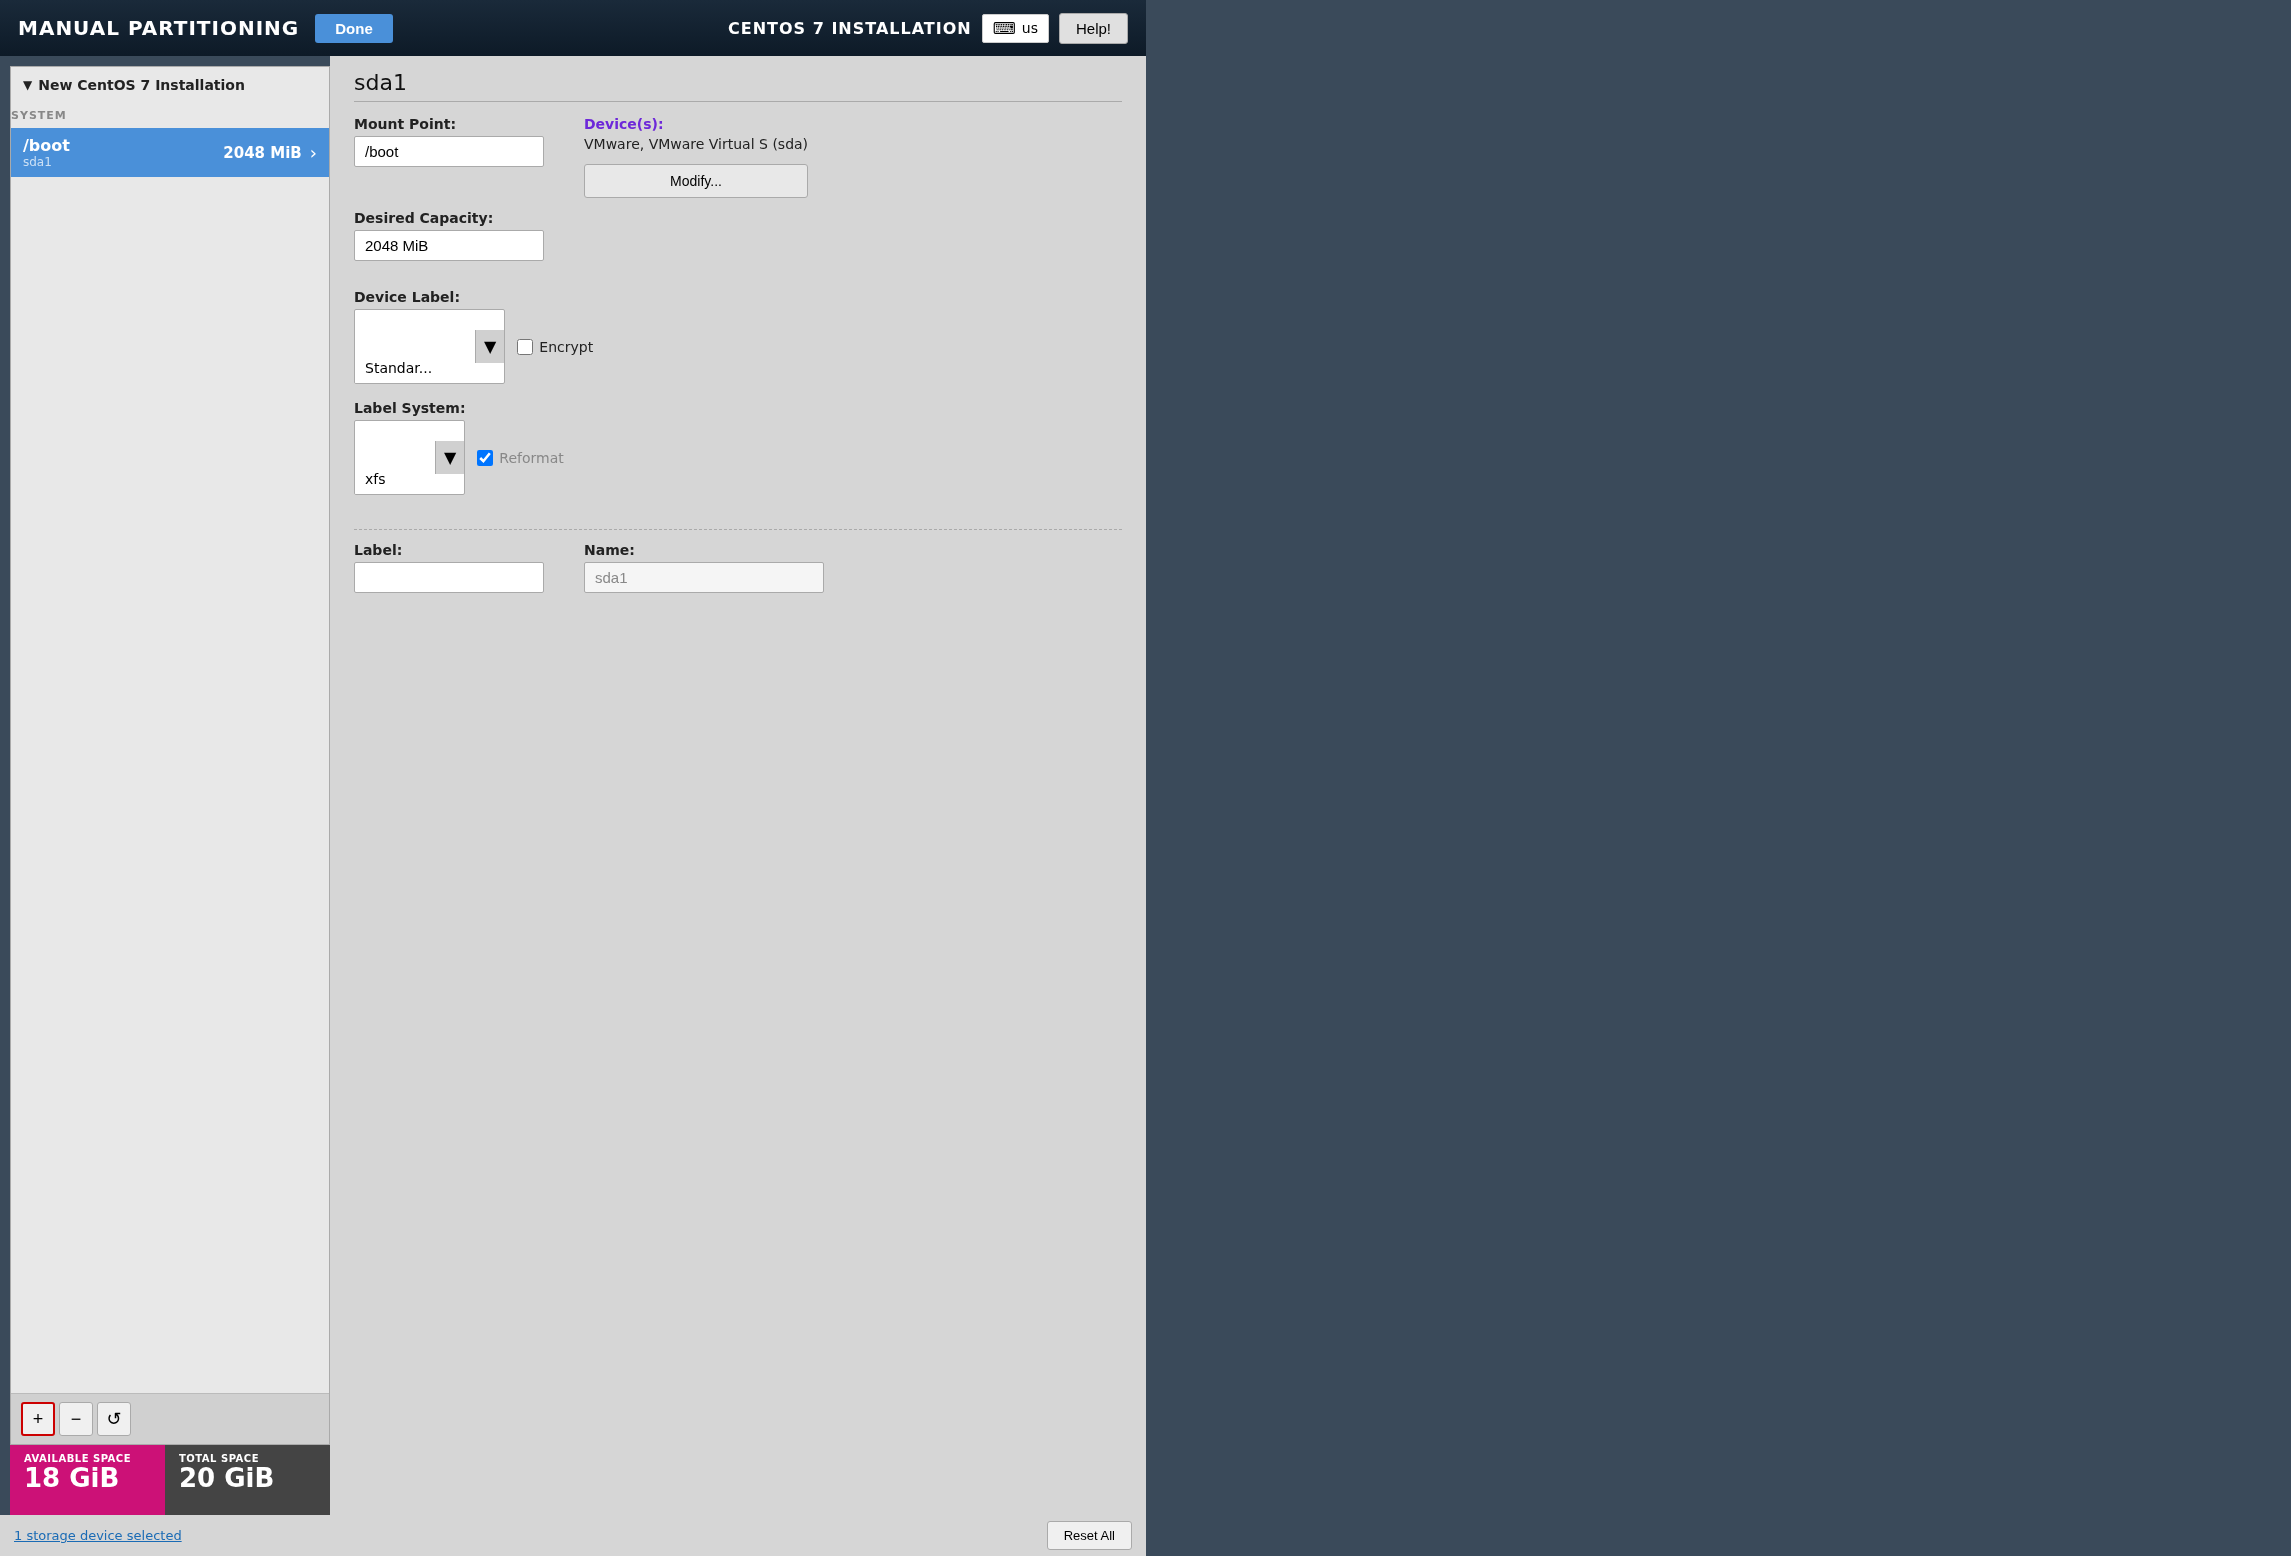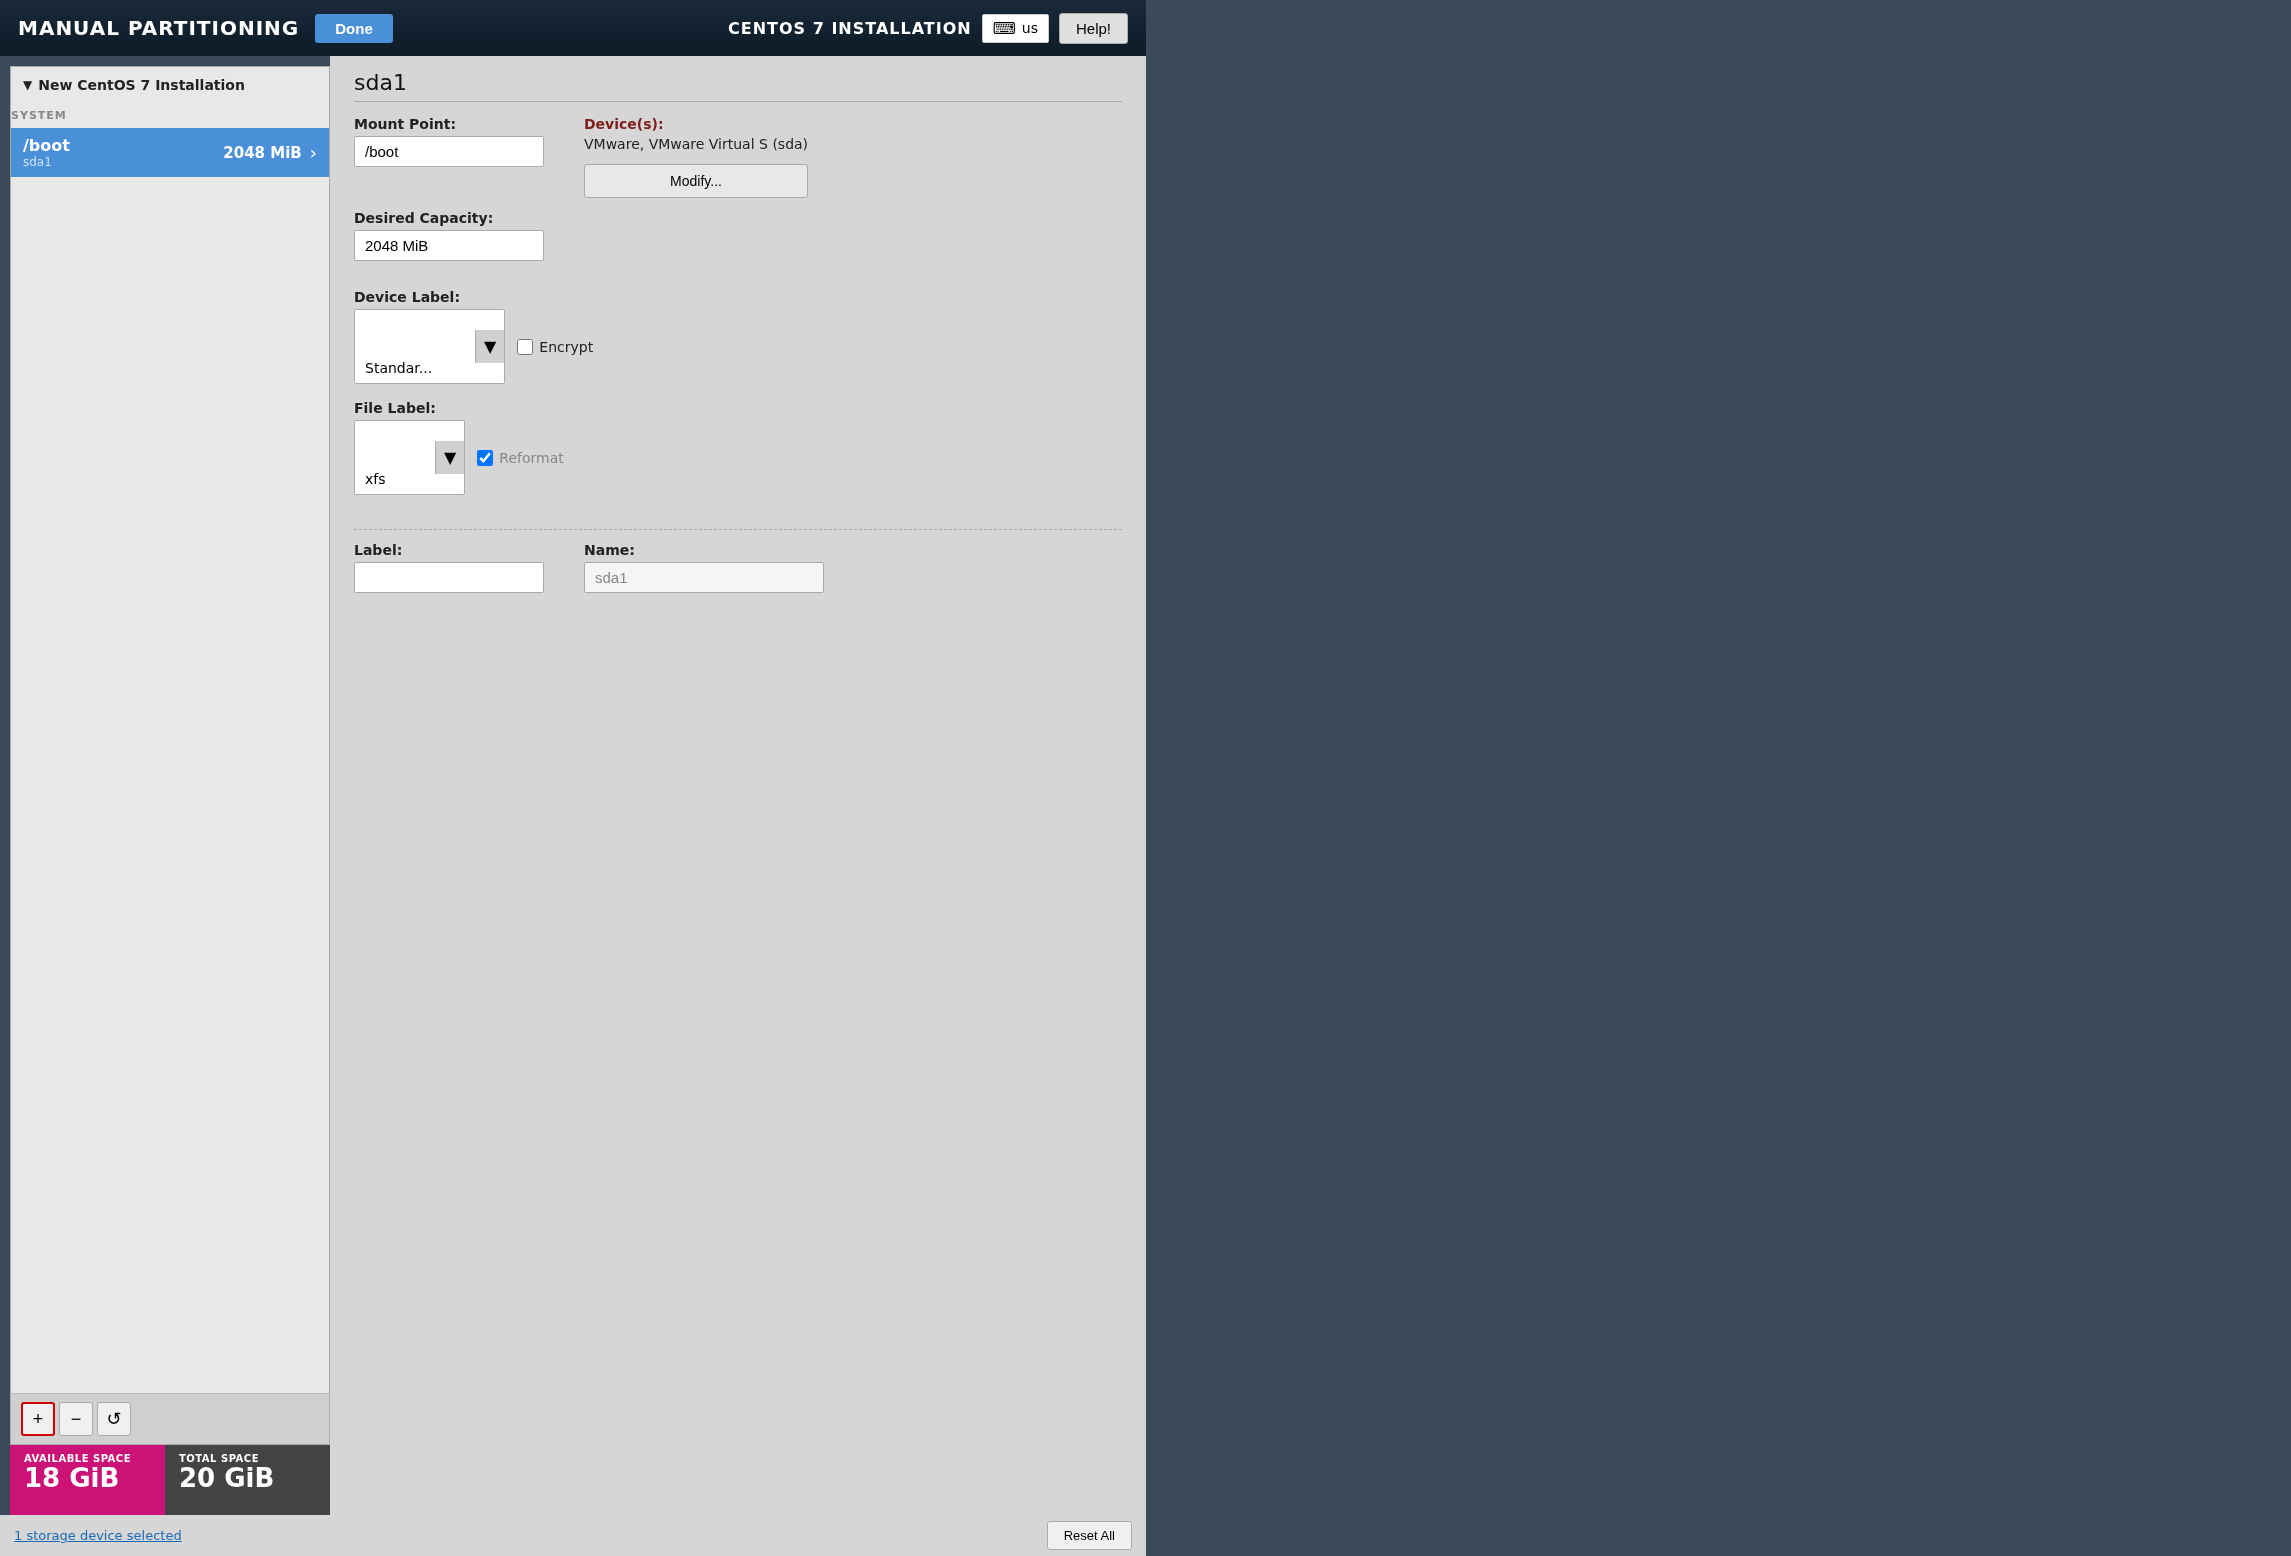--- a/index.html
+++ b/index.html
@@ -252,21 +252,21 @@
     }
 
     .device-info {
       display: flex;
       flex-direction: column;
       gap: 4px;
     }
     .device-label {
       font-size: 14px;
       font-weight: bold;
-      color: #7f1d1d;
+      color: #6d28d9;
     }
     .device-value {
       font-size: 14px;
       color: #222;
     }
 
     .modify-btn {
       background: #e8e8e8;
       border: 1px solid #aaa;
       padding: 8px 18px;
@@ -493,21 +493,21 @@
             <span class="dropdown-arrow">▼</span>
           </div>
           <div class="checkbox-row">
             <input type="checkbox" class="encrypt-checkbox" style="">
             <span class="encrypt-label">Encrypt</span>
           </div>
         </div>
       </div>
 
       <div class="field-col" style="margin-bottom:10px;">
-        <span class="field-label">File Label:</span>
+        <span class="field-label">Label System:</span>
         <div class="fs-row">
           <div class="select-wrapper">
             <span class="select-field" style="width:80px;">xfs</span>
             <span class="dropdown-arrow">▼</span>
           </div>
           <div class="reformat-row">
             <input type="checkbox" class="reformat-checkbox" checked="" style="">
             <span class="reformat-label">Reformat</span>
           </div>
         </div>

